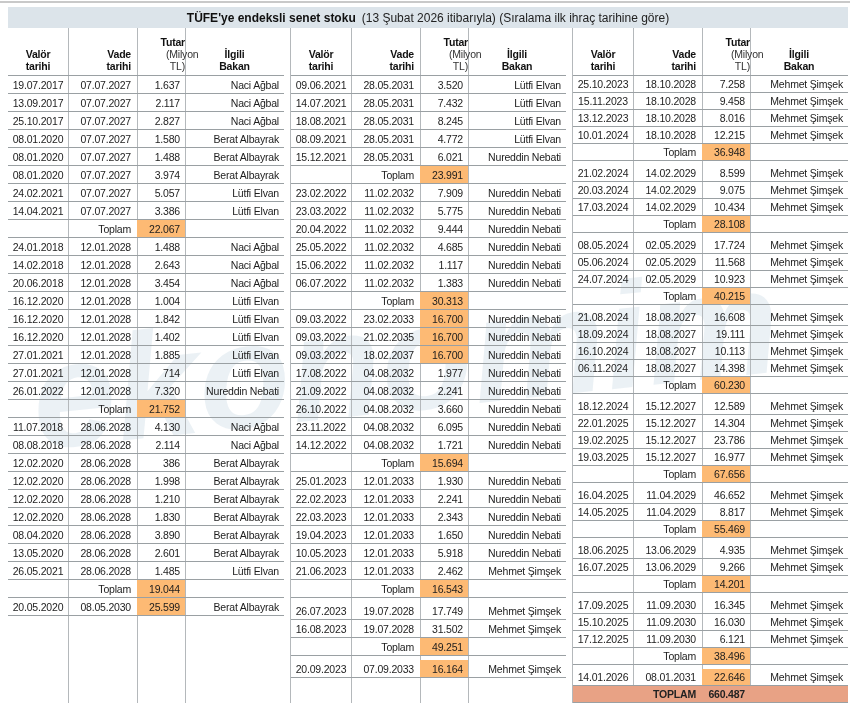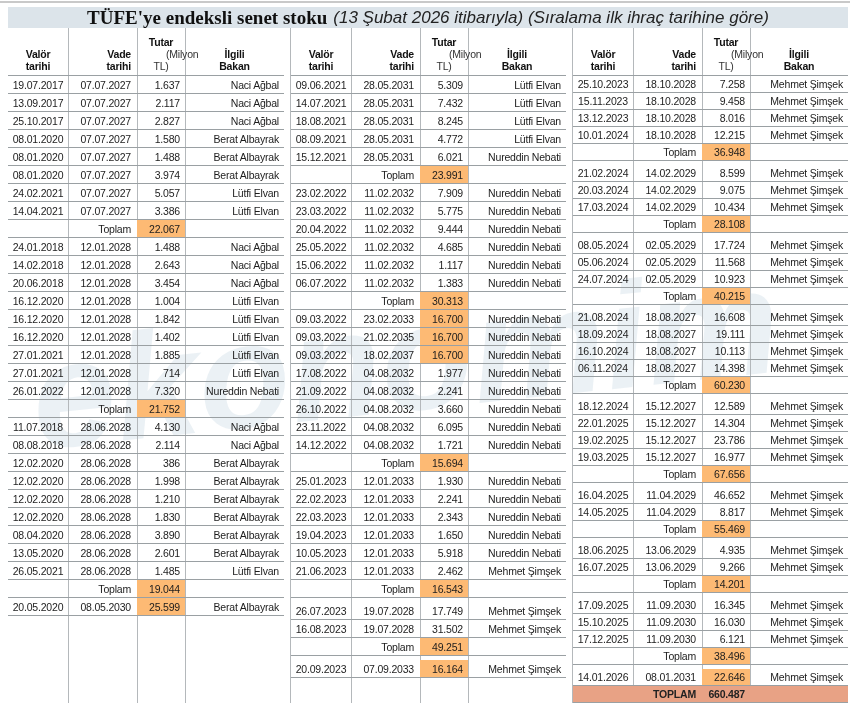--- a/index.html
+++ b/index.html
@@ -8,22 +8,22 @@
     background:#ffffff;
     font-family:"Liberation Sans",sans-serif;
     color:#1c1c1c;
   }
   .top-rule{position:absolute;top:1px;left:0;width:850px;height:2px;background:#c9c9c9;}
   .titlebar{
     position:absolute;top:7px;left:8px;right:2px;height:21px;
     background:#dce4ea;display:flex;align-items:center;justify-content:center;gap:6px;
     white-space:nowrap;
   }
-  .title-main{font-weight:bold;font-size:19px;color:#101010;font-family:Liberation Serif, serif;}
-  .title-sub{font-style:italic;font-size:17px;color:#222;}
+  .title-main{font-weight:bold;font-size:12px;color:#101010;}
+  .title-sub{font-size:12px;color:#222;}
   .watermark{
     position:absolute;top:270px;left:30px;width:800px;
     font-size:150px;font-weight:bold;font-style:italic;
     color:rgba(165,190,210,0.22);transform:rotate(-6deg);
     pointer-events:none;white-space:nowrap;z-index:0;
   }
   .tables{position:absolute;top:28px;left:8px;display:flex;gap:6px;z-index:1;}
   .section{width:276px;position:relative;box-sizing:border-box;}
   .section.bl{border-left:1px solid #b4b8bb;}
   .vline{position:absolute;top:0;bottom:0;width:1px;background:#b4b8bb;}
@@ -35,21 +35,21 @@
   .rh17 .row{height:17px;}
   .header-row{
     height:48px !important;align-items:flex-end;padding-bottom:3px;
     font-weight:bold;font-size:10.5px;line-height:12px;color:#111;
   }
   .nb{font-weight:normal;color:#333;margin-left:29px;}
   .cv{width:60px;text-align:center;box-sizing:border-box;}
   .cd{width:69px;text-align:right;padding-right:6px;box-sizing:border-box;}
   .ct{width:48px;text-align:right;padding-right:5px;box-sizing:border-box;height:100%;display:flex;align-items:center;justify-content:flex-end;}
   .cb{flex:1;text-align:right;padding-right:5px;box-sizing:border-box;}
-  .header-row .ct{justify-content:center;text-align:center;padding-right:0;display:block;height:auto;}
+  .header-row .ct{justify-content:center;text-align:right;padding-right:0;display:block;height:auto;}
   .header-row .cb{text-align:center;padding-right:0;margin-top:30px;}
   .hl{background:#fdba74;}
   .spacer-row{height:4px;border-bottom:none;}
   .gt{background:#e8a285;font-weight:bold;color:#222;}
 </style>
 </head>
 <body>
 
 <div class="top-rule"></div>
 
@@ -258,21 +258,21 @@
       <div class="vline" style="left: 177px;"></div>
       <div class="row header-row">
         <div class="cv">Valör<br>tarihi</div>
         <div class="cd">Vade<br>tarihi</div>
         <div class="ct">Tutar<br><span class="nb">(Milyon<br>TL)</span></div>
         <div class="cb">İlgili<br>Bakan</div>
       </div>
       <div class="row">
         <div class="cv">09.06.2021</div>
         <div class="cd">28.05.2031</div>
-        <div class="ct">5.309</div>
+        <div class="ct">3.520</div>
         <div class="cb">Lütfi Elvan</div>
       </div>
       <div class="row">
         <div class="cv">14.07.2021</div>
         <div class="cd">28.05.2031</div>
         <div class="ct">7.432</div>
         <div class="cb">Lütfi Elvan</div>
       </div>
       <div class="row">
         <div class="cv">18.08.2021</div>

